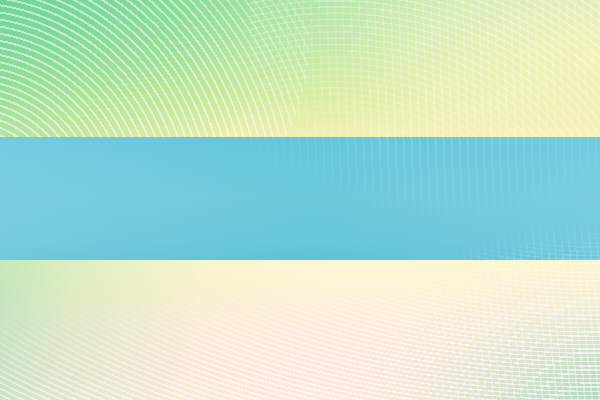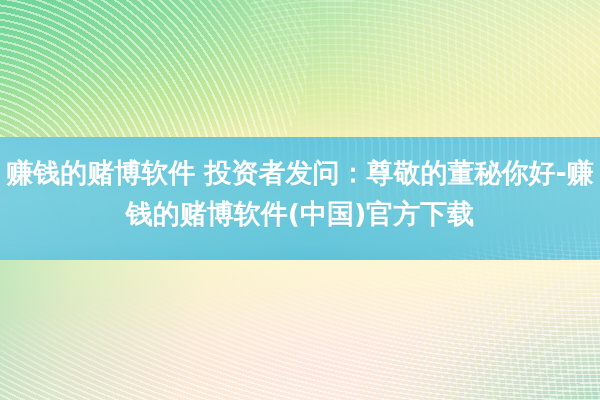--- a/index.html
+++ b/index.html
@@ -245,15 +245,14 @@
 
   <div class="stripes stripes-tl"></div>
   <div class="stripes stripes-tr"></div>
 
   <div class="band-blue"></div>
 
   <div class="stripes stripes-ripple"></div>
   <div class="stripes stripes-bottom"></div>
   <div class="stripes stripes-br"></div>
 
-  <div class="headline">赚钱的赌博软件 投资者发问：尊敬的董秘你好-赚钱的赌博软件(中国)官方下载</div>
 
 </div>
 
 </body></html>

